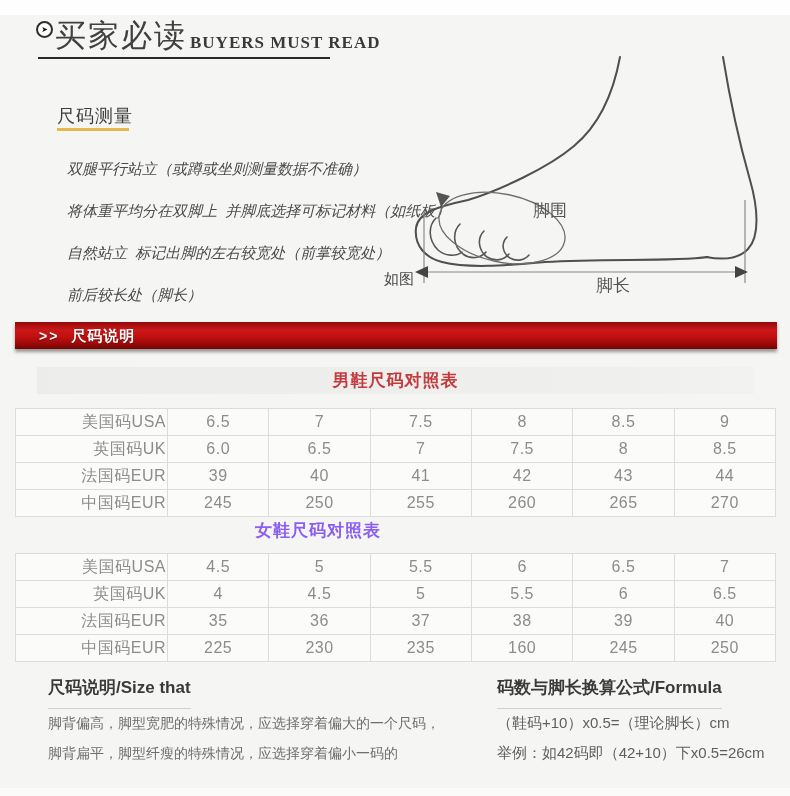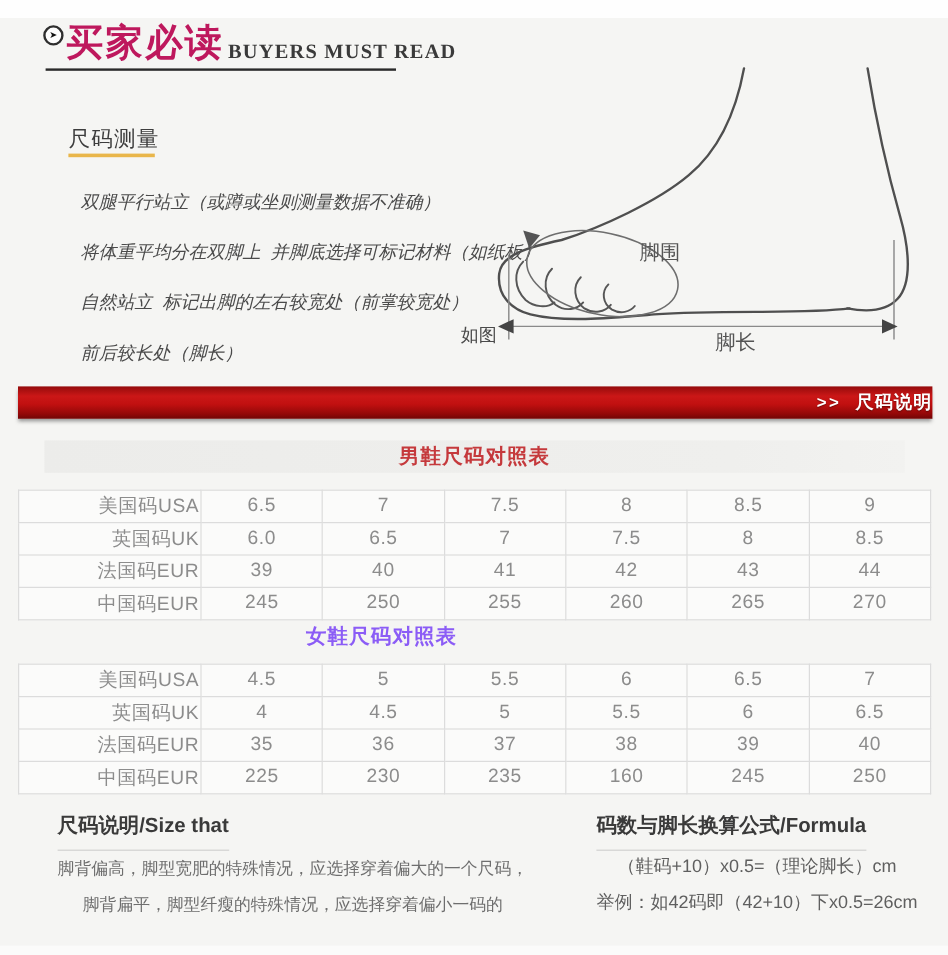--- a/index.html
+++ b/index.html
@@ -5,41 +5,41 @@
   html,body{margin:0;padding:0;background:#ffffff;}
   #page{position:relative;width:790px;height:796px;background:#f5f5f3;overflow:hidden;
         font-family:"Liberation Sans","DejaVu Sans",sans-serif;color:#4a4a4a;}
   .white-top{position:absolute;left:0;top:0;width:790px;height:15px;background:#fefefe;}
   .white-bottom{position:absolute;left:0;top:788px;width:790px;height:8px;background:#fbfbfa;}
 
   
   .hdr-icon{position:absolute;left:36px;top:21px;width:13px;height:13px;border:2px solid #2e2e2e;
             border-radius:50%;background:#fdfdfd;display:flex;align-items:center;justify-content:center;
             font-size:8px;line-height:1;color:#111;}
-  .hdr-cn{position:absolute;left:55px;top:15px;font-size:31px;font-weight:bold;color:#be185d;letter-spacing:2px;}
+  .hdr-cn{position:absolute;left:55px;top:15px;font-size:31px;font-weight:normal;color:#404040;letter-spacing:2px;}
   .hdr-en{position:absolute;left:190px;top:33px;font-family:"Liberation Serif","DejaVu Serif",serif;
           font-size:17px;font-weight:bold;color:#3a3a3a;letter-spacing:1px;white-space:nowrap;}
   .hdr-line{position:absolute;left:38px;top:57px;width:292px;height:2px;background:#2a2a2a;}
 
   
   .m-head{position:absolute;left:57px;top:104px;font-size:18px;font-weight:normal;color:#3d3d3d;letter-spacing:1px;}
   .m-gold{position:absolute;left:57px;top:128px;width:72px;height:3px;background:#e9b64a;}
   .m-lines{position:absolute;left:51px;top:140px;font-size:15px;color:#4a4a4a;}
   .m-lines p{margin:16px;height:26px;line-height:26px;white-space:pre;font-style:italic;}
   .as-shown{position:absolute;left:384px;top:270px;font-size:15px;color:#4a4a4a;}
 
   
   svg.foot{position:absolute;left:378px;top:50px;}
   svg.foot text{font-family:"Liberation Sans","DejaVu Sans",sans-serif;font-size:17px;fill:#555;}
 
   
   .banner{position:absolute;left:15px;top:322px;width:762px;height:27px;box-sizing:border-box;
           background:linear-gradient(180deg,#940b0b 0%,#cb1717 30%,#c11010 55%,#930808 85%,#700505 100%);
           color:#ffffff;font-size:15px;font-weight:bold;line-height:27px;padding-left:24px;letter-spacing:1px;
-          box-shadow:0 3px 3px rgba(60,60,60,.5);text-shadow:0 1px 1px rgba(0,0,0,.4);text-align:right;}
+          box-shadow:0 3px 3px rgba(60,60,60,.5);text-shadow:0 1px 1px rgba(0,0,0,.4);}
   .banner .chev{margin-right:12px;letter-spacing:2px;font-size:14px;}
 
   
   .tbar{position:absolute;left:37px;top:367px;width:717px;height:27px;
         background:linear-gradient(90deg,#ececea,#efefed 80%,#f2f2f0);
         text-align:center;line-height:27px;font-size:17px;font-weight:bold;color:#c5393c;letter-spacing:1px;}
   .wtitle{position:absolute;left:0;top:519px;width:636px;text-align:center;
           font-size:17px;font-weight:bold;color:#8b5cf6;letter-spacing:1px;}
 
   
@@ -49,21 +49,21 @@
   .sz td{border:1px solid #dcdcdc;height:24px;font-size:16px;color:#8c8c8c;text-align:center;letter-spacing:.5px;}
   .sz td.lbl{text-align:right;padding-left:22px;}
   .sz col.c0{width:152px;}
 
   
   .f-head{position:absolute;top:676px;font-size:17px;font-weight:bold;color:#3a3a3a;
           padding-bottom:9px;border-bottom:1px solid #d2d2d0;white-space:nowrap;}
   .fl-head{left:48px;text-align:right;}
   .fr-head{left:497px;}
   .f-lines{position:absolute;top:708px;}
-  .f-lines p{margin:0;height:30px;line-height:30px;white-space:pre;text-align:center;}
+  .f-lines p{margin:0;height:30px;line-height:30px;white-space:pre;}
   .fl-lines{left:48px;font-size:14px;color:#6e6e6e;}
   .fr-lines{left:497px;font-size:15px;color:#5f5f5f;}
 </style>
 </head>
 <body>
 
 <div id="page">
   <div class="white-top"></div>
 
   <div class="hdr-icon">➤</div>

